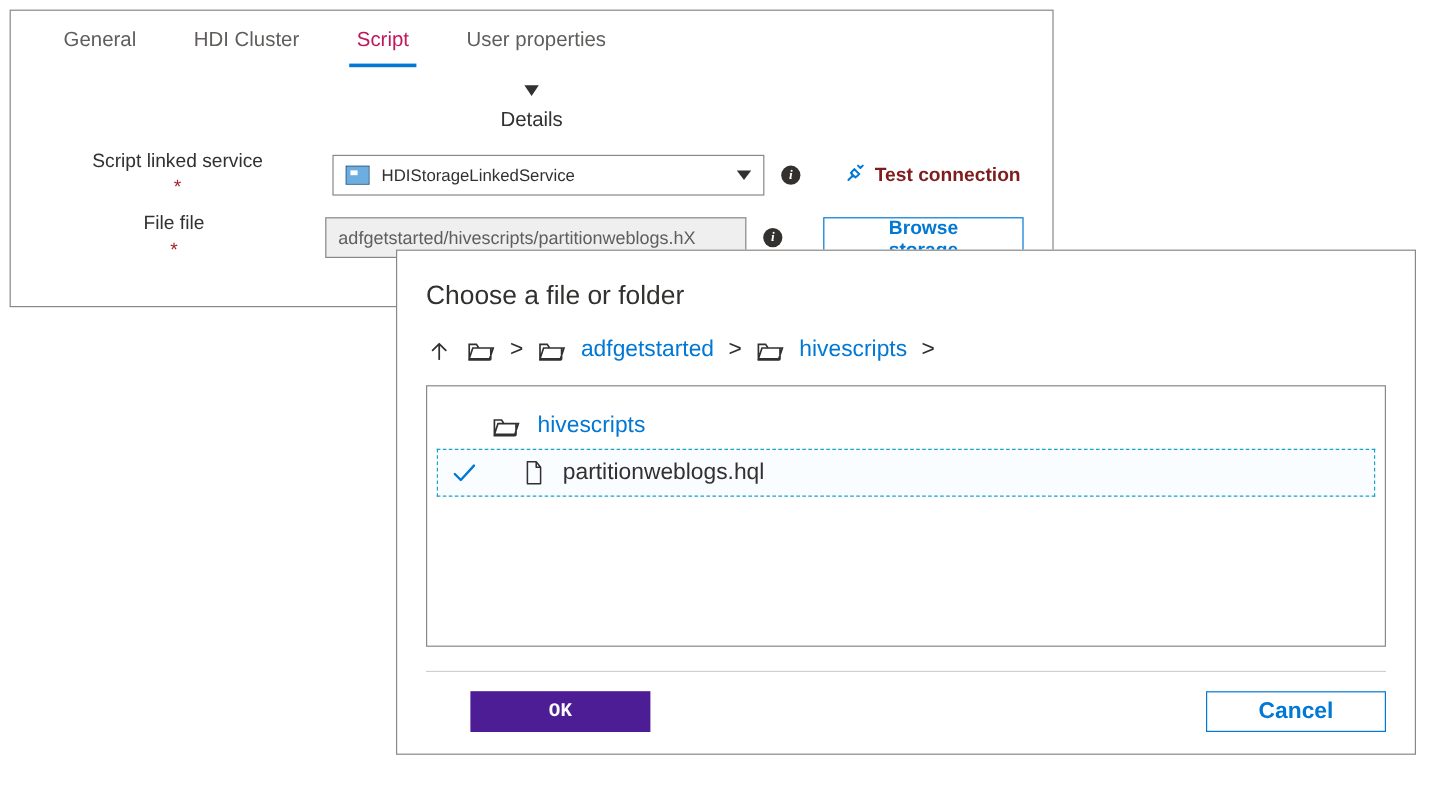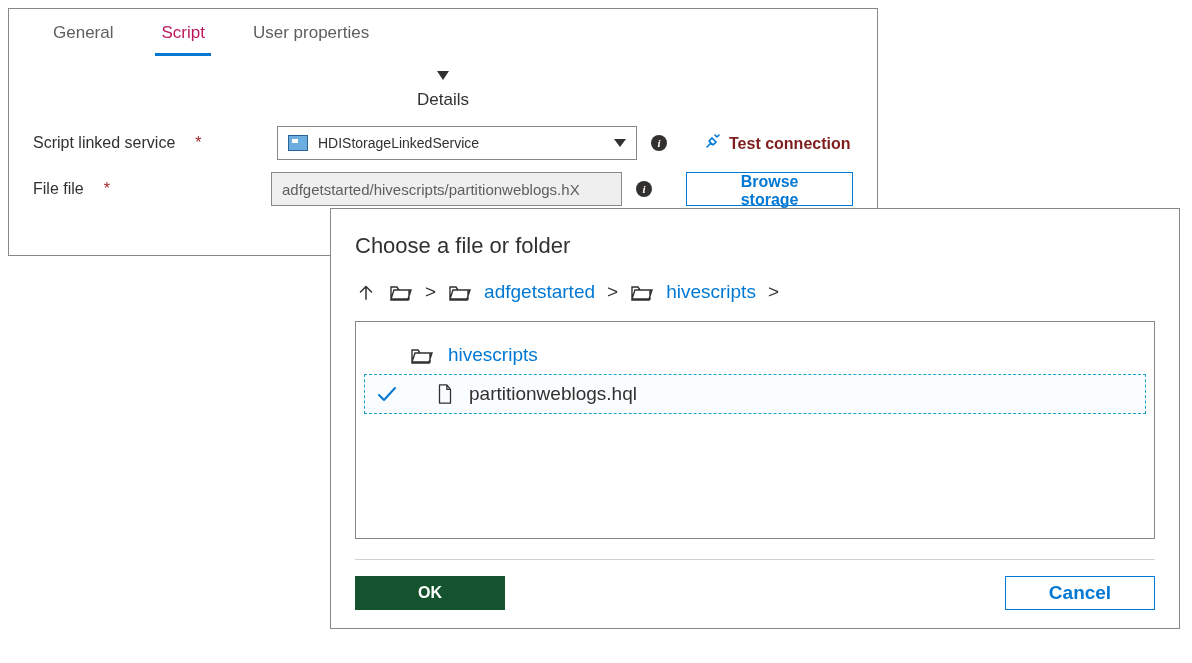--- a/index.html
+++ b/index.html
@@ -76,21 +76,22 @@
     align-items: center;
     padding: 6px 24px;
     gap: 14px;
   }
   .form-label {
     width: 230px;
     font-size: 16px;
     color: #323130;
     display: flex;
     align-items: center;
-    gap: 20px;
+    gap: 4px;
+    flex-direction: column;
   }
   .req { color: #a4262c; }
   .select-box {
     display: flex;
     align-items: center;
     gap: 10px;
     border: 1px solid #8a8886;
     height: 34px;
     width: 360px;
     padding: 0 10px;
@@ -219,48 +220,50 @@
 
   .dialog-footer {
     display: flex;
     align-items: center;
     justify-content: space-between;
     margin-top: 20px;
     border-top: 1px solid #d2d0ce;
     padding-top: 16px;
   }
   .btn-primary {
-    background: #14532d;
+    background: #4c1d95;
     color: #fff;
     border: none;
     height: 34px;
     width: 150px;
     font-size: 16px;
     font-weight: 600;
     cursor: pointer;
-    font-family: Liberation Sans, sans-serif;
+    font-family: Liberation Mono, monospace;
+    margin-left: 37px;
   }
   .btn-secondary {
     border: 1px solid #0078d4;
     color: #0078d4;
     background: #fff;
     height: 34px;
     width: 150px;
     font-size: 19px;
     font-weight: 600;
     cursor: pointer;
     font-family: inherit;
   }
 </style>
 </head>
 <body>
 
 <div class="panel main-panel">
   <div class="tabs">
     <div class="tab">General</div>
+    <div class="tab">HDI Cluster</div>
     <div class="tab active">Script</div>
     <div class="tab">User properties</div>
   </div>
 
   <div class="section-header">
     <span class="caret-down-fill"></span>
     <span>Details</span>
   </div>
 
   <div class="form-row">

